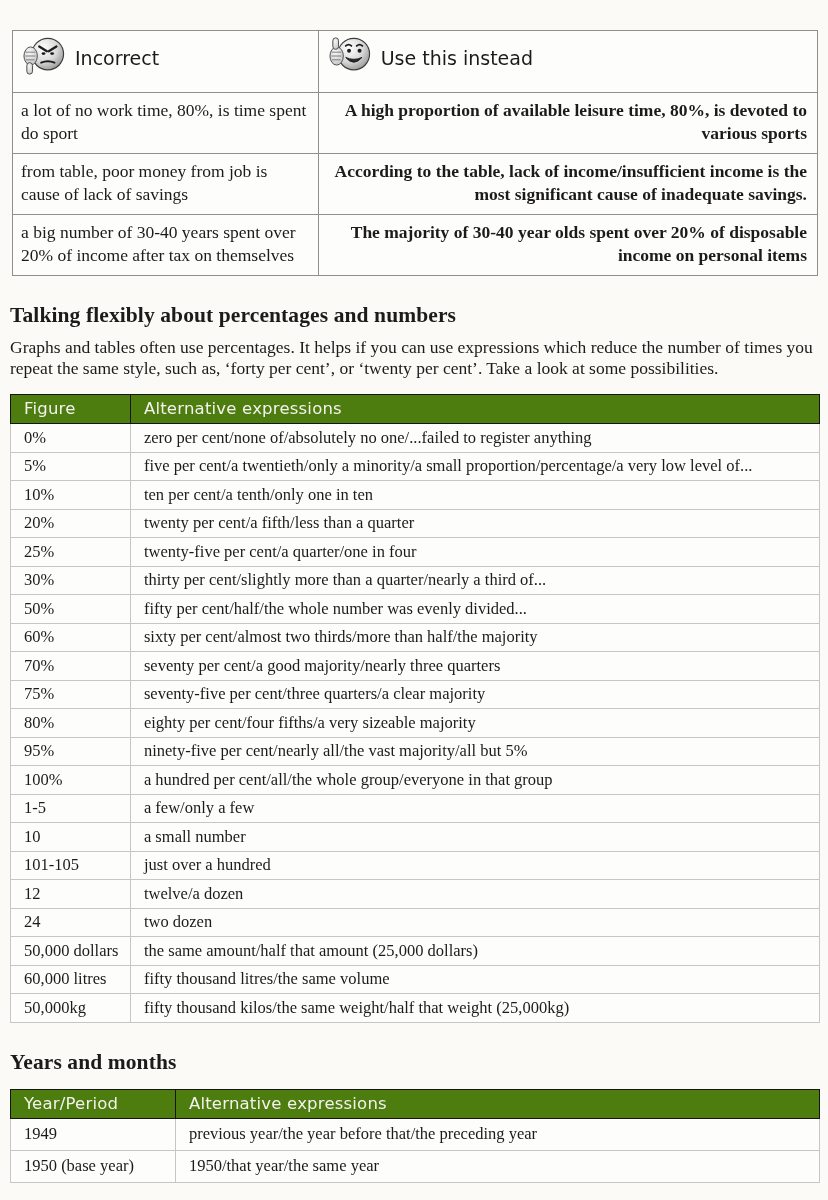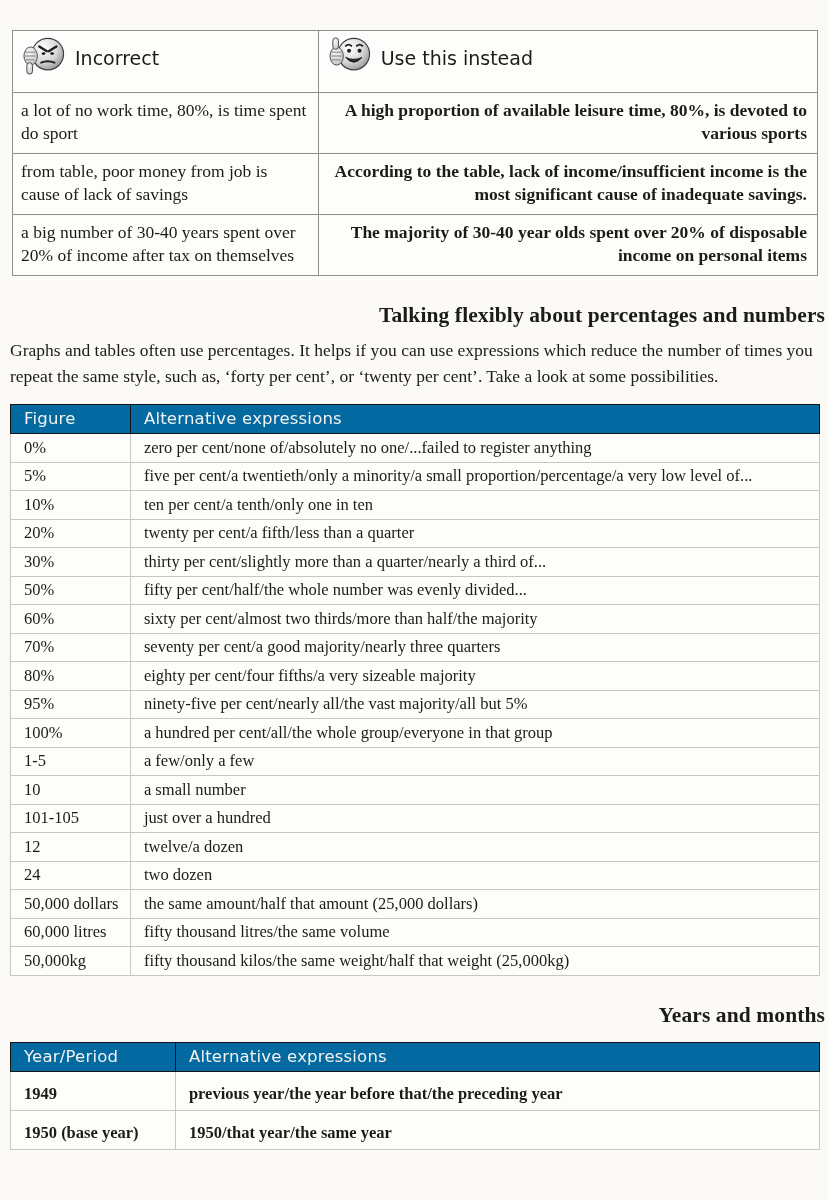--- a/index.html
+++ b/index.html
@@ -43,38 +43,37 @@
   table.guidance td:nth-child(2) { font-weight: bold; text-align: right; }
   .hdr-flex { display: flex; align-items: center; gap: 10px; }
   .face-icon { flex: 0 0 auto; }
 
   
   h2.section-heading {
     font-size: 21.5px;
     font-weight: bold;
     margin: 27px 3px 9px 10px;
     letter-spacing: 0.1px;
-    text-align: right;
   }
   p.intro {
     font-size: 17.5px;
-    line-height: 26px;
+    line-height: 21px;
     margin: 0 12px 0 10px;
     width: 806px;
   }
 
   
   table.data {
     border-collapse: collapse;
     margin: 15px 0 0 10px;
     width: 810px;
     background: #fdfdfb;
   }
   table.data thead th {
-    background: #0369a1;
+    background: #4d7c0f;
     color: #f4f2ef;
     font-family: "DejaVu Sans", sans-serif;
     font-weight: normal;
     font-size: 16.5px;
     text-align: left;
     padding: 4px 8px 5px 13px;
     height: 28px;
     letter-spacing: 0.2px;
     border: 1px solid #171514;
   }
@@ -84,21 +83,21 @@
     line-height: 22px;
     padding: 2.5px 10px 3px 13px;
     border: 1px solid #c7c6c2;
     vertical-align: top;
   }
   table.figures col.c1 { width: 120px; }
   table.figures col.c2 { width: 690px; }
   table.years col.c1 { width: 165px; }
   table.years col.c2 { width: 645px; }
   table.years { margin-top: 14px; }
-  table.years tbody td { padding-top: 11px; padding-bottom: 5px; font-weight: bold; }
+  table.years tbody td { padding-top: 4px; padding-bottom: 5px; }
 </style>
 </head>
 <body>
 
 <div class="page">
 
   <table class="guidance">
     <colgroup>
         <col class="g1">
         <col class="g2">
@@ -206,34 +205,42 @@
         </tr>
         <tr>
           <td>10%</td>
           <td>ten per cent/a tenth/only one in ten</td>
         </tr>
         <tr>
           <td>20%</td>
           <td>twenty per cent/a fifth/less than a quarter</td>
         </tr>
         <tr>
+          <td>25%</td>
+          <td>twenty-five per cent/a quarter/one in four</td>
+        </tr>
+        <tr>
           <td>30%</td>
           <td>thirty per cent/slightly more than a quarter/nearly a third of...</td>
         </tr>
         <tr>
           <td>50%</td>
           <td>fifty per cent/half/the whole number was evenly divided...</td>
         </tr>
         <tr>
           <td>60%</td>
           <td>sixty per cent/almost two thirds/more than half/the majority</td>
         </tr>
         <tr>
           <td>70%</td>
           <td>seventy per cent/a good majority/nearly three quarters</td>
+        </tr>
+        <tr>
+          <td>75%</td>
+          <td>seventy-five per cent/three quarters/a clear majority</td>
         </tr>
         <tr>
           <td>80%</td>
           <td>eighty per cent/four fifths/a very sizeable majority</td>
         </tr>
         <tr>
           <td>95%</td>
           <td>ninety-five per cent/nearly all/the vast majority/all but 5%</td>
         </tr>
         <tr>

